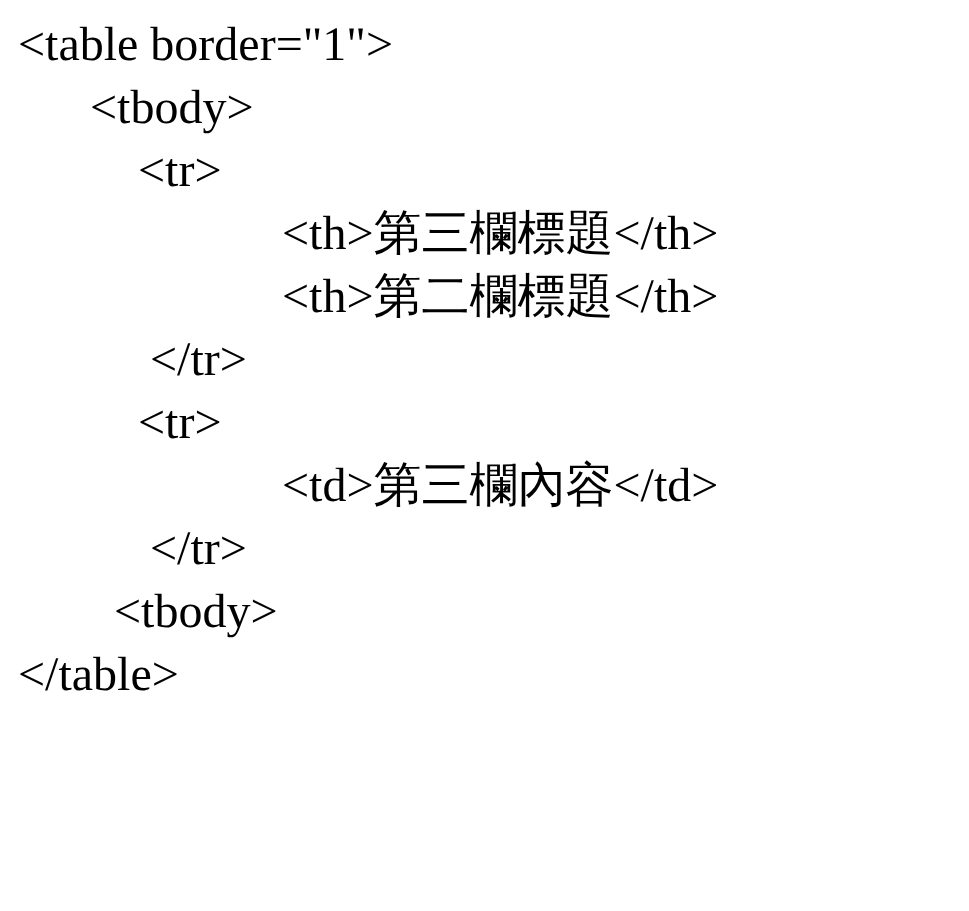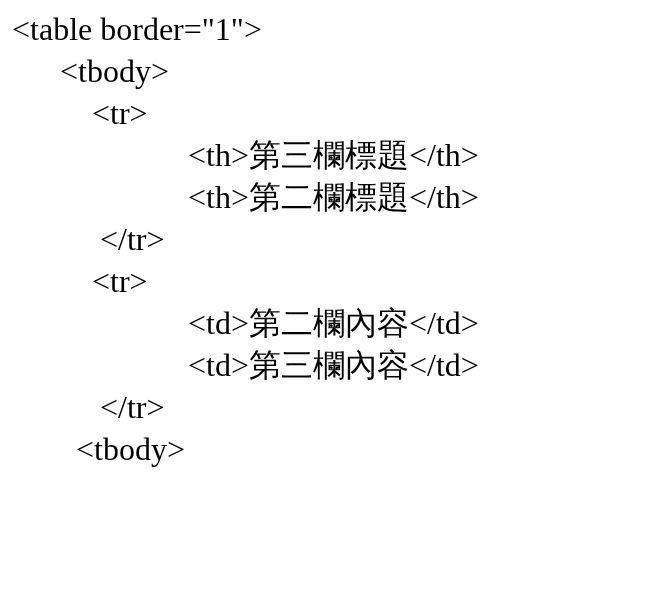--- a/index.html
+++ b/index.html
@@ -28,17 +28,17 @@
 <body>
 
 <div class="code-display">
   <div class="code-line">&lt;table border="1"&gt;</div>
   <div class="code-line">      &lt;tbody&gt;</div>
   <div class="code-line">          &lt;tr&gt;</div>
   <div class="code-line">                      &lt;th&gt;第三欄標題&lt;/th&gt;</div>
   <div class="code-line">                      &lt;th&gt;第二欄標題&lt;/th&gt;</div>
   <div class="code-line">           &lt;/tr&gt;</div>
   <div class="code-line">          &lt;tr&gt;</div>
-  <div class="code-line">                      &lt;td&gt;第二欄內容&lt;/td&gt;</div>
   <div class="code-line">                      &lt;td&gt;第三欄內容&lt;/td&gt;</div>
   <div class="code-line">           &lt;/tr&gt;</div>
   <div class="code-line">        &lt;tbody&gt;</div>
+  <div class="code-line">&lt;/table&gt;</div>
 </div>
 
 </body></html>

